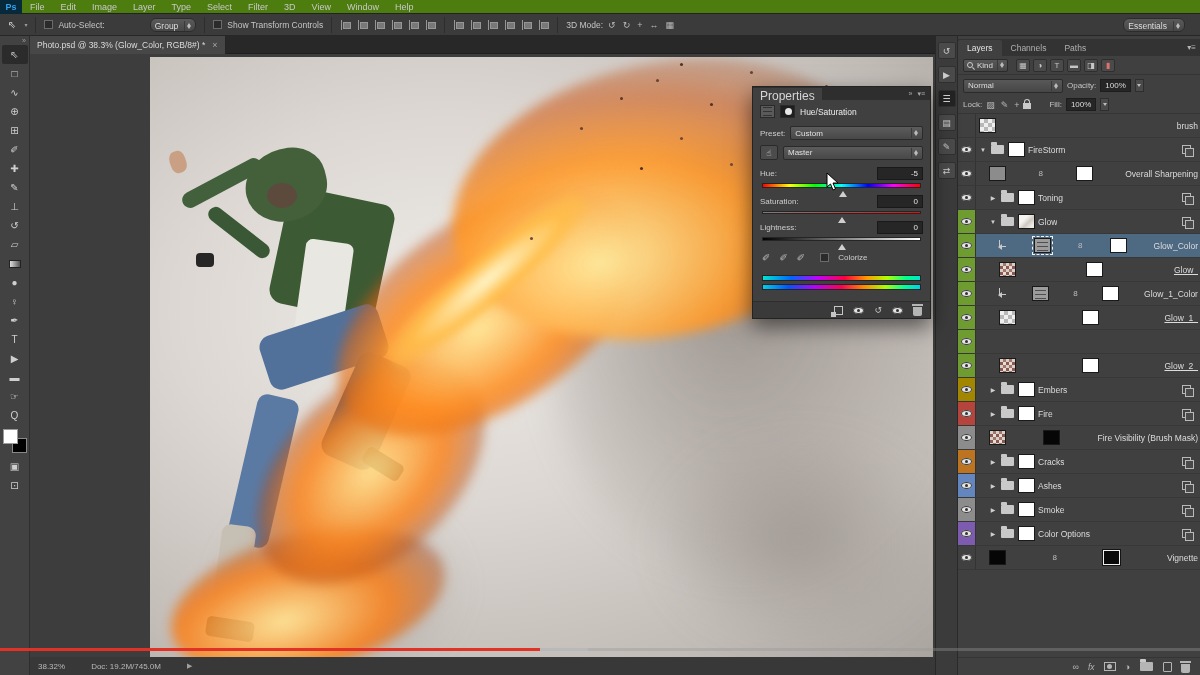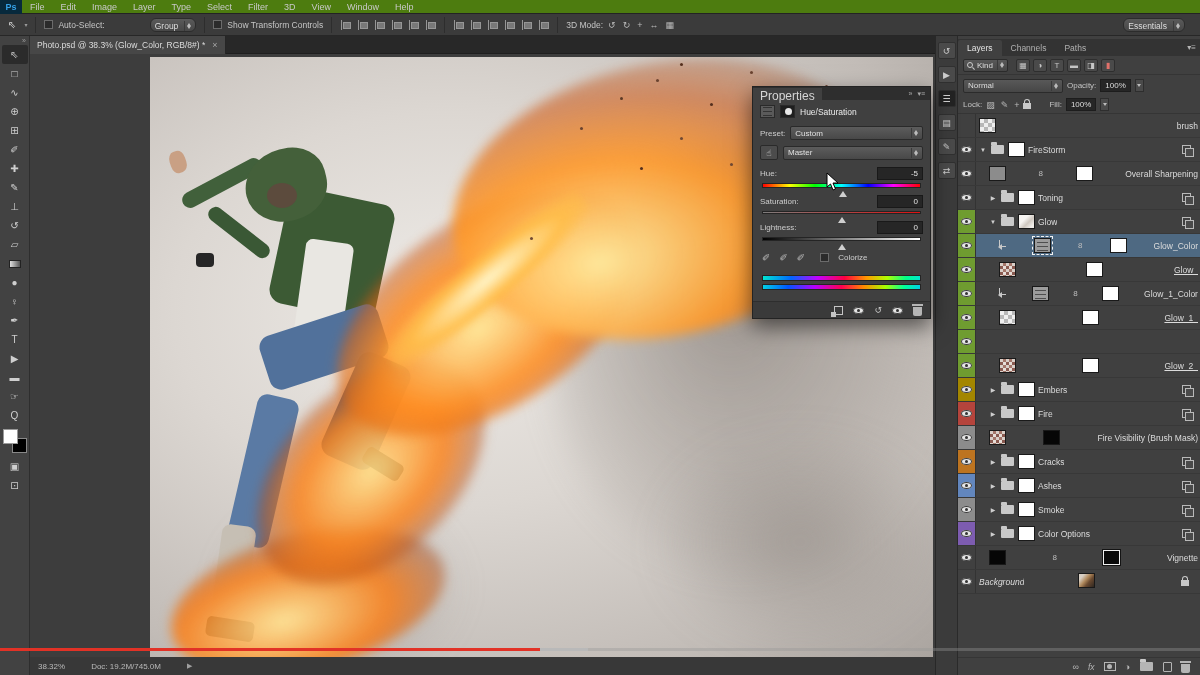--- a/index.html
+++ b/index.html
@@ -720,30 +720,20 @@
             <div class="label-col">
               <span class="eye"></span>
             </div>
             <div class="row-content" style="padding-left: 13px;">
               <span class="thumb black"></span>
               <span class="link-glyph"></span>
               <span class="thumb mask-black-framed"></span>
               <span class="layer-name">Vignette</span>
             </div>
           </div>
-          <div class="layer-row">
-            <div class="label-col">
-              <span class="eye"></span>
-            </div>
-            <div class="row-content" style="padding-left: 3px;">
-              <span class="thumb photo"></span>
-              <span class="layer-name italic">Background</span>
-              <span class="css-lock row-lock"></span>
-            </div>
-          </div>
         </div>
 
       <div class="lp-bottom">
         <span class="lpb-ic">∞</span>
         <span class="lpb-ic fx-label">fx</span>
         <span class="maskicon"></span>
         <span class="lpb-ic">◑</span>
         <span class="folder" style="background:#b5b5b5"></span>
         <span class="newlayer"></span>
         <span class="trash"></span>

